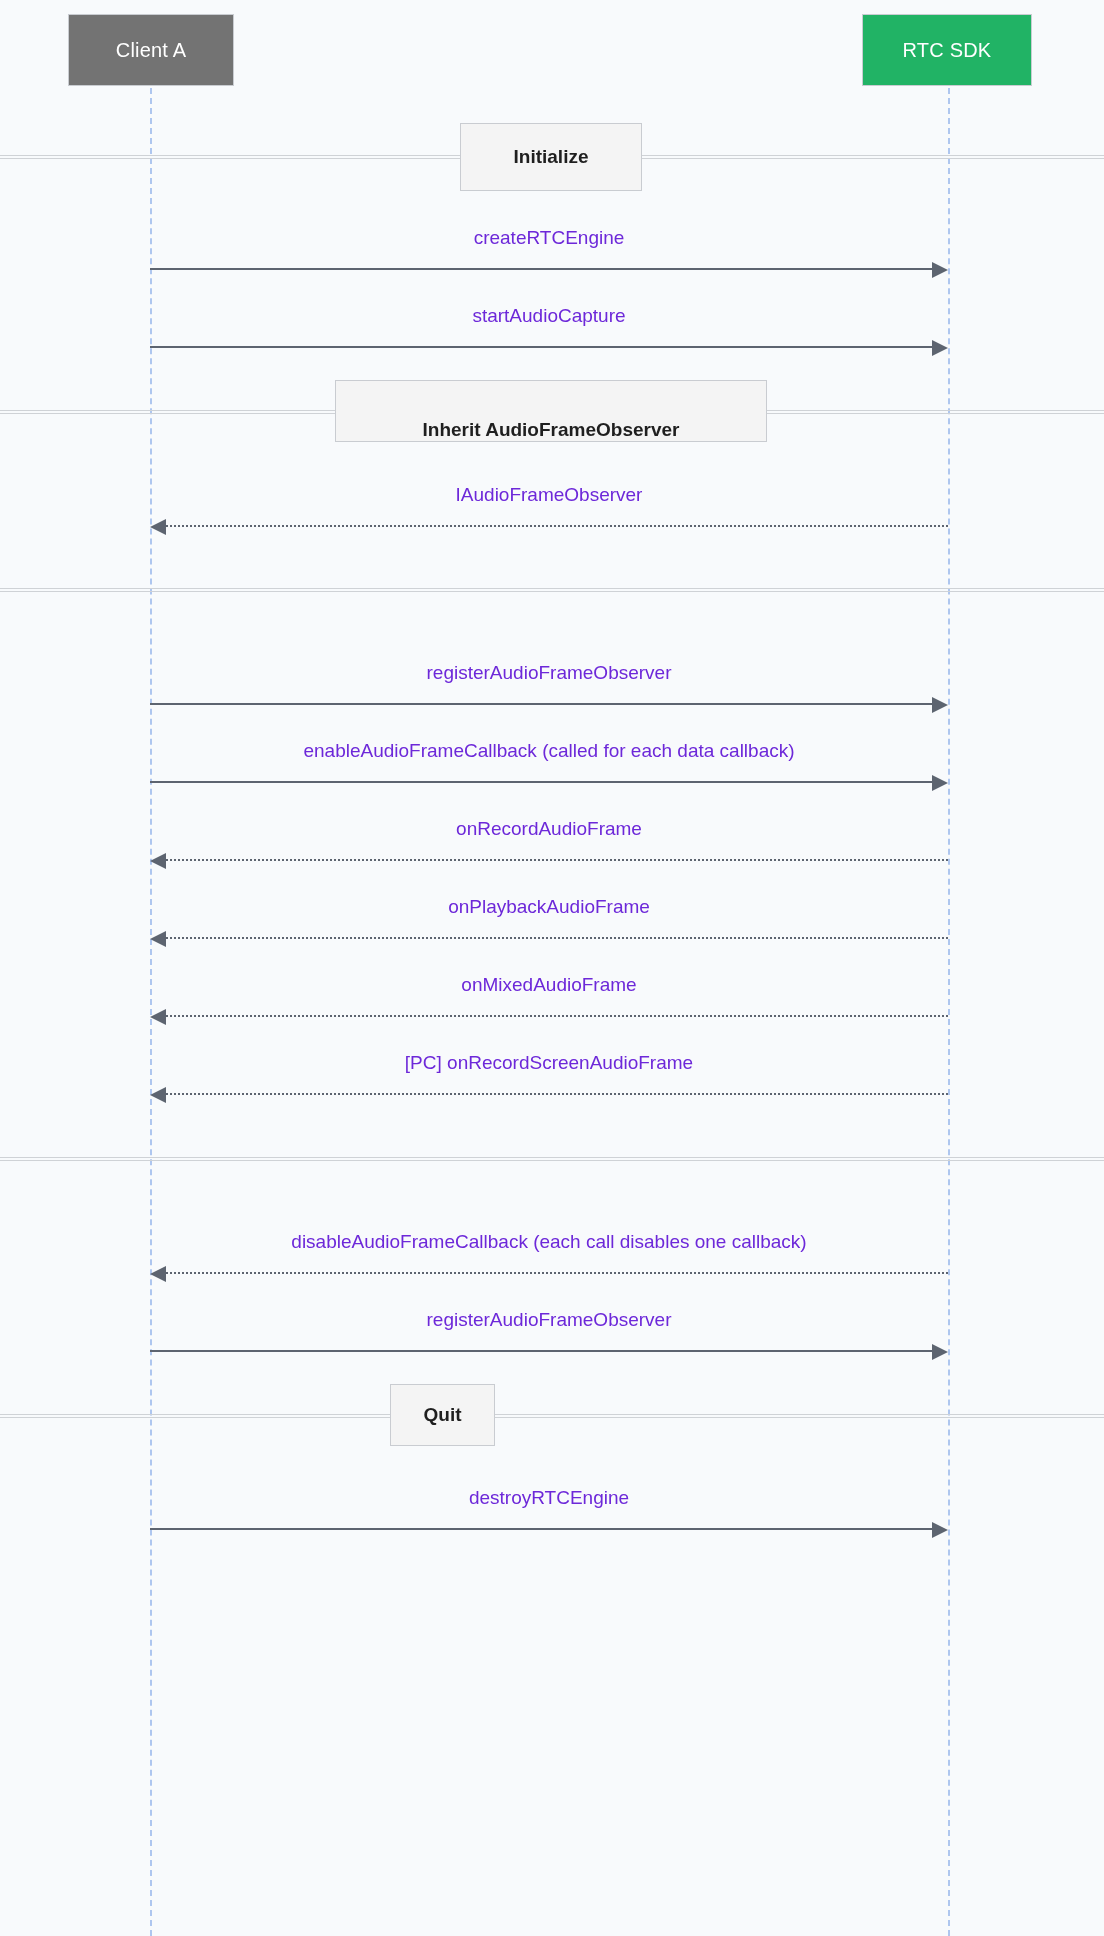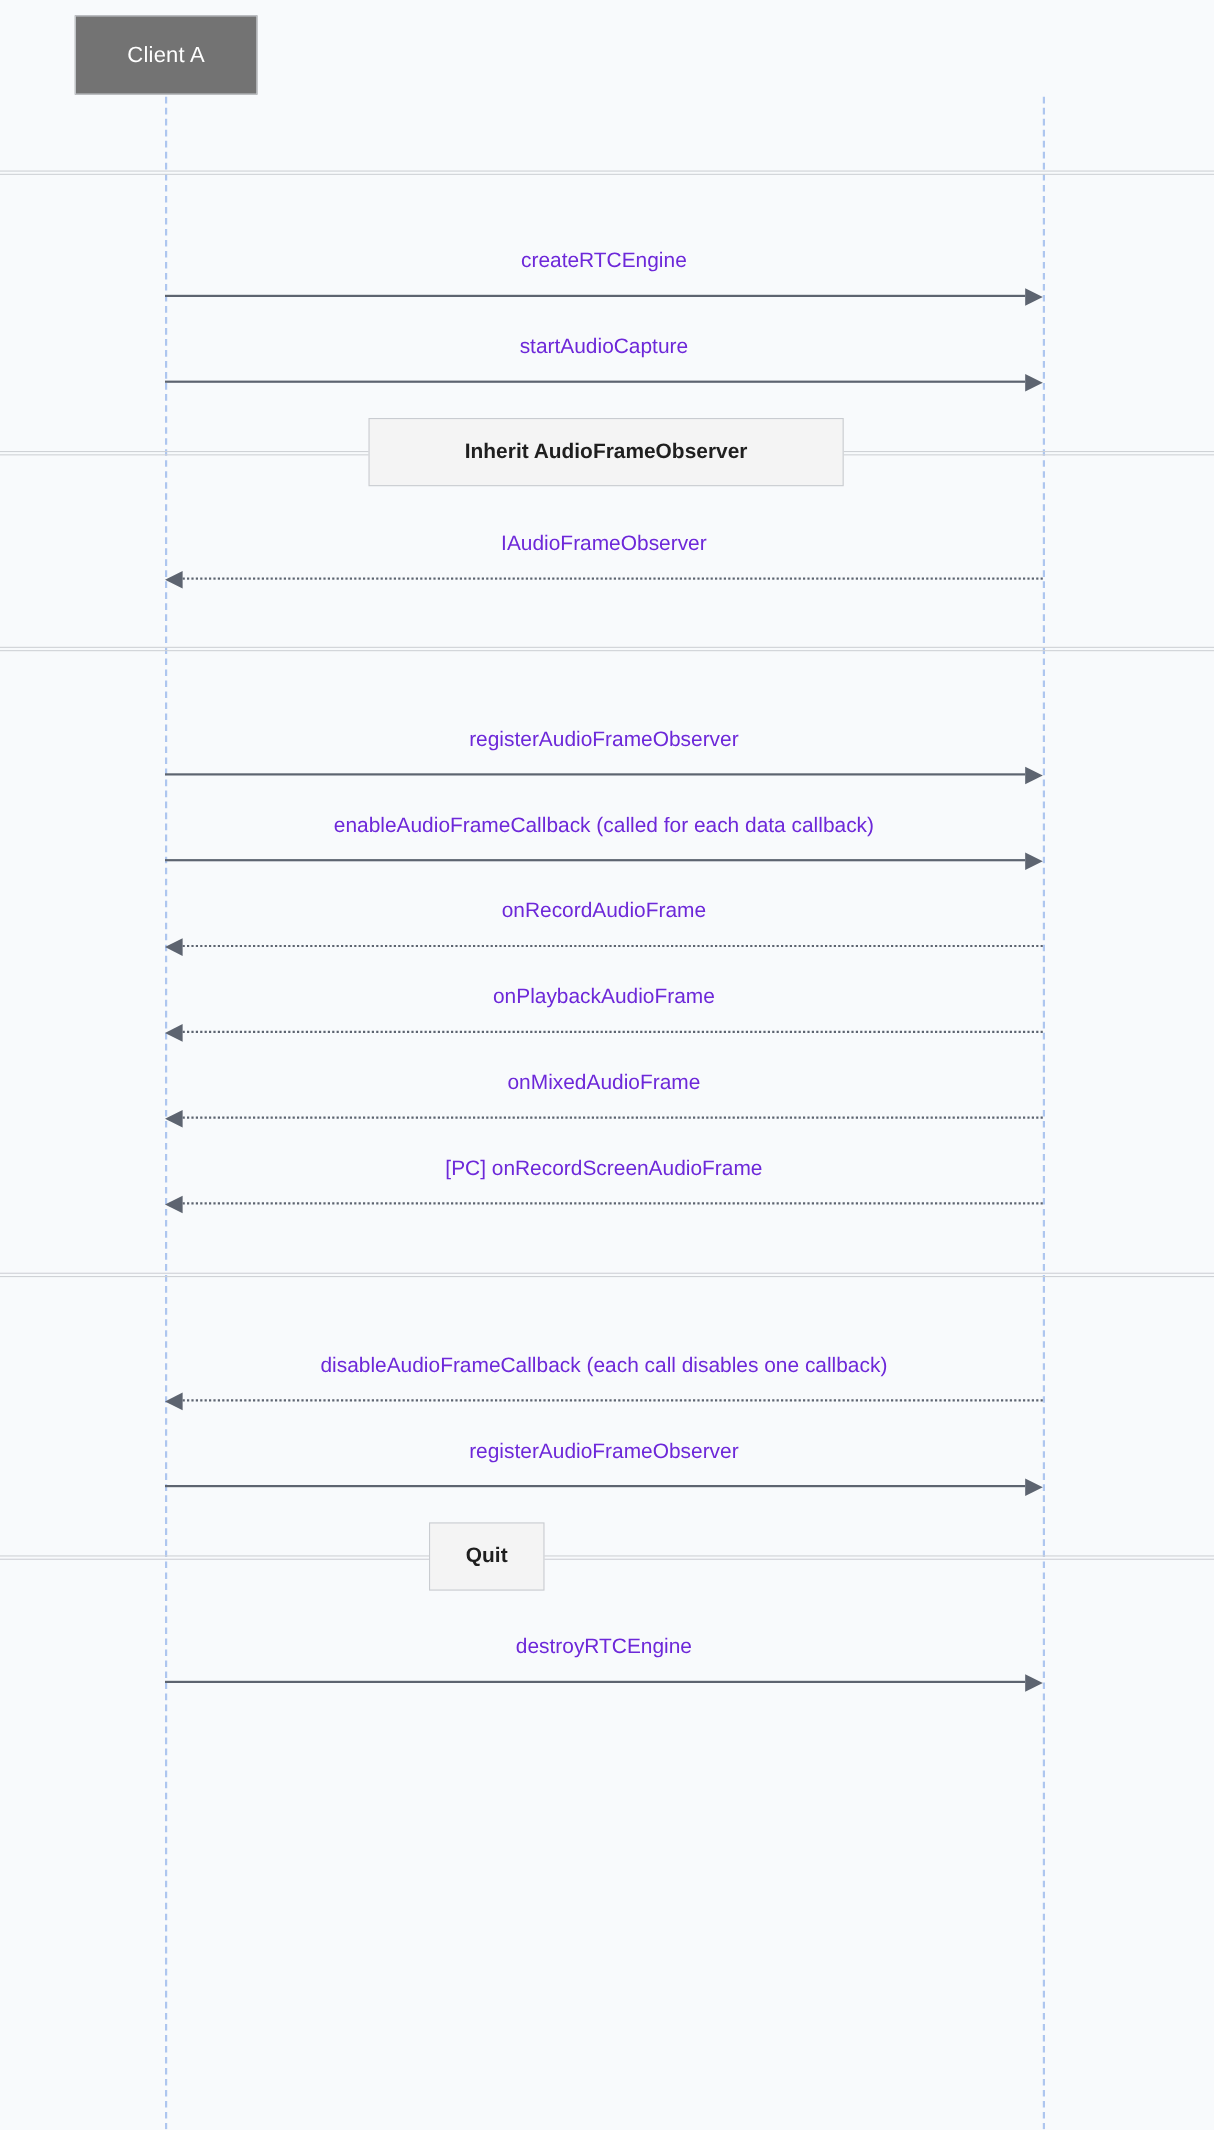--- a/index.html
+++ b/index.html
@@ -110,38 +110,44 @@
 </style>
 </head>
 <body>
 
 <div id="diagram">
 
   <div class="actor-box actor-client" style="left:68px; top:14px; width:166px; height:72px;">
     <span>Client A</span>
   </div>
 
+  <div class="actor-box actor-sdk" style="left:862px; top:14px; width:170px; height:72px;">
+    <span>RTC SDK</span>
+  </div>
 
   <div class="lifeline" style="left:150px; top:88px; height:1848px;"></div>
   <div class="lifeline" style="left:948px; top:88px; height:1848px;"></div>
 
   <div class="divider" style="top:155px;"></div>
+  <div class="section-box" style="left:460px; top:123px; width:182px; height:68px;">
+    <span>Initialize</span>
+  </div>
 
   <div class="msg-label" style="left:549px; top:227px;">createRTCEngine</div>
   <div class="msg-line solid" style="left:150px; top:268px; width:782px;">
     <div class="arrowhead right" style="left:782px;"></div>
   </div>
 
   <div class="msg-label" style="left:549px; top:305px;">startAudioCapture</div>
   <div class="msg-line solid" style="left:150px; top:346px; width:782px;">
     <div class="arrowhead right" style="left:782px;"></div>
   </div>
 
   <div class="divider" style="top:410px;"></div>
-  <div class="section-box" style="left:335px; top:380px; width:432px; height:62px;">
+  <div class="section-box" style="left:335px; top:380px; width:432px; height:62px;align-items:flex-end;">
     <span>Inherit AudioFrameObserver</span>
   </div>
 
   <div class="msg-label" style="left:549px; top:484px;">IAudioFrameObserver</div>
   <div class="msg-line dotted" style="left:166px; top:525px; width:782px;">
     <div class="arrowhead left" style="left:-16px;"></div>
   </div>
 
   <div class="divider" style="top:588px;"></div>
 

